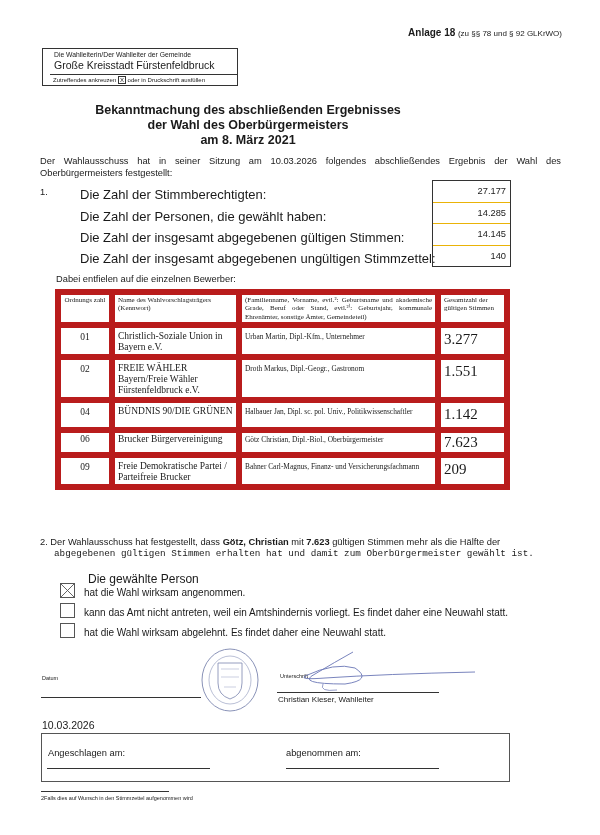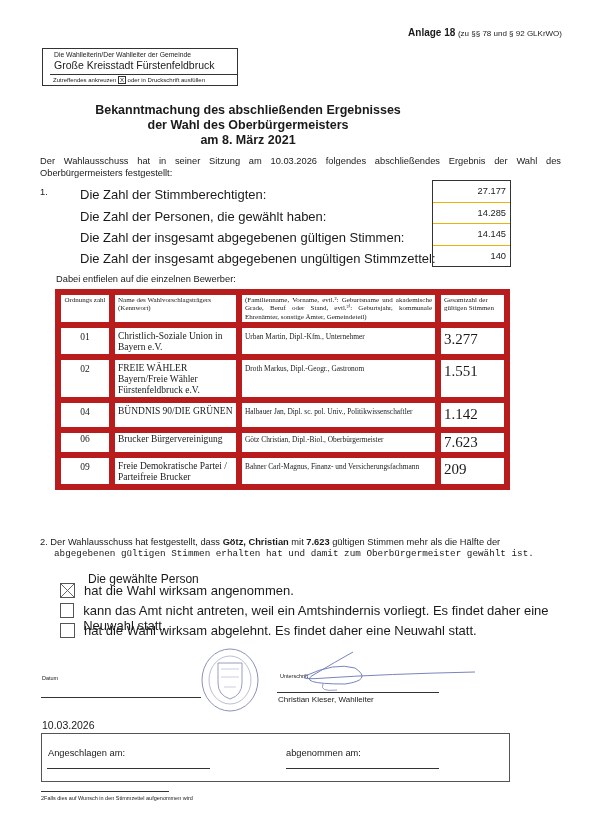--- a/index.html
+++ b/index.html
@@ -36,21 +36,21 @@
   table.cand th.c0 { text-align: center; width: 42px; }
   table.cand th.c3 { width: 57px; }
   table.cand td.no { text-align: center; font-size: 9.5px; padding-top: 4px; }
   table.cand td.party { font-size: 9.5px; line-height: 11px; padding-top: 3px; width: 115px; }
   table.cand td.person { font-size: 7.4px; padding-top: 4px; }
   table.cand td.votes { font-size: 15px; padding-top: 3px; }
 
   .item2 { left: 40px; top: 536px; width: 521px; font-size: 9.3px; line-height: 12px; text-align: justify; }
   .item2 .ind { padding-left: 14px; display: block; text-align: left; font-family: Liberation Mono, monospace; }
   .gewaehlt { left: 56px; top: 572px; font-size: 12px; padding-left: 32px; }
-  .opt { position: absolute; left: 60px; font-size: 13px; display: flex; align-items: flex-start; }
+  .opt { position: absolute; left: 60px; font-size: 10px; display: flex; align-items: flex-end; }
   .cb { width: 13px; height: 13px; border: 1px solid #555; margin-right: 9px; position: relative; }
   .cb svg { position: absolute; left: 0; top: 0; }
 
   .datum-lbl { left: 42px; top: 675px; font-size: 5.5px; }
   .datum-val { left: 42px; top: 681px; font-size: 10.5px; margin-top: 38px; }
   .datum-line { left: 41px; top: 697px; width: 160px; height: 0; border-top: 1px solid #333; }
   .stamp { left: 200px; top: 647px; }
   .unter-lbl { left: 280px; top: 673px; font-size: 5.5px; }
   .sig { left: 275px; top: 650px; }
   .sig-line { left: 277px; top: 692px; width: 162px; height: 0; border-top: 1px solid #333; }

